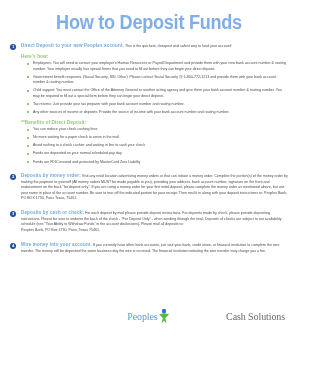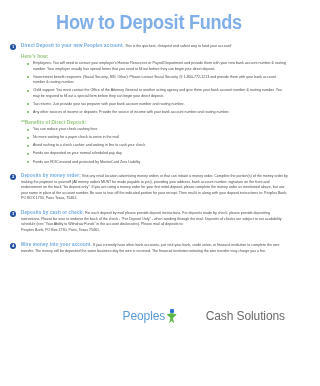--- a/index.html
+++ b/index.html
@@ -115,28 +115,28 @@
   
   .footer {
     position: absolute;
     right: 13px;
     bottom: 16px;
     display: flex;
     align-items: center;
     height: 20px;
   }
   .logo-text {
-    font-size: 12px;
+    font-size: 10px;
     letter-spacing: -0.1px;
     white-space: nowrap;
-    font-family: Liberation Sans, sans-serif;
+    font-family: Liberation Serif, serif;
     padding-left: 28px;
   }
   .logo-peoples { color: #5B9BD5; }
-  .logo-cash { color: #6b6b6b; }
+  .logo-cash { color: #6b6b6b; margin-left: 28px; }
   .logo-mark {
     position: relative;
     width: 11px;
     height: 15px;
     margin: 0 0.5px 0 1px;
   }
   .logo-head {
     position: absolute;
     left: 3.6px;
     top: 0px;

